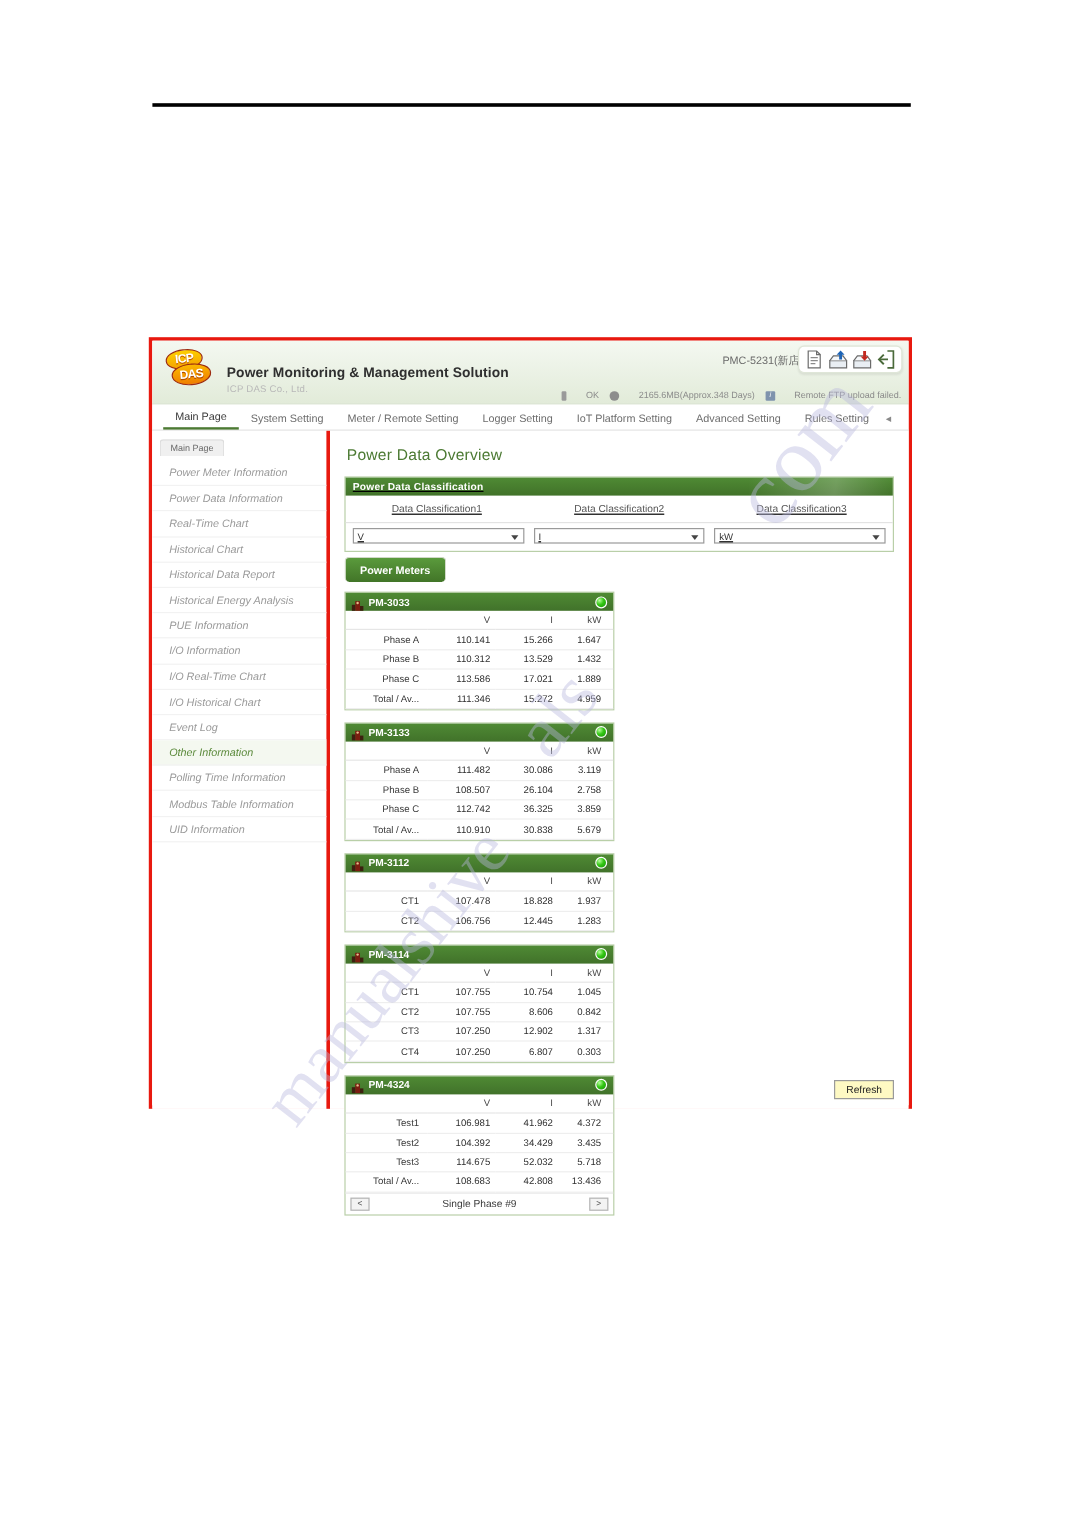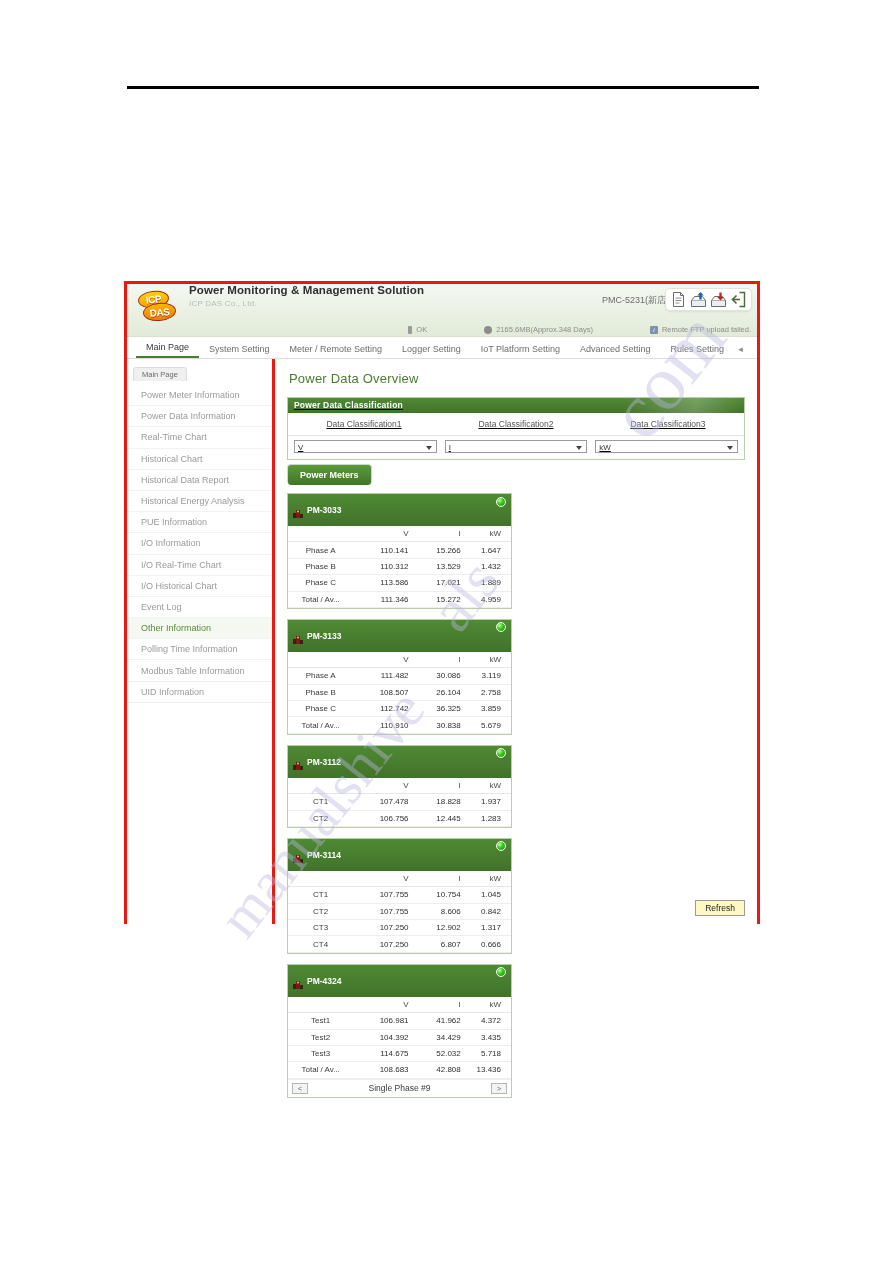--- a/index.html
+++ b/index.html
@@ -47,21 +47,21 @@
     background: linear-gradient(to bottom,#fdd000,#f4a100);
     transform: rotate(-6deg);
     text-shadow: 0 1px 0 #c05a00;
   }
   .logo .blobB {
     left:6px; top:13px; width:33px; height:18px; font-size:10px;
     background: linear-gradient(to bottom,#fbb800,#ef7d00);
     transform: rotate(-5deg);
     text-shadow: 0 1px 0 #b04a00;
   }
-  .brand { position:absolute; left:62px; top:0; }
+  .brand { position:absolute; left:62px; top:21px; }
   .brand-title {
     font-size:11.5px; font-weight:bold; color:#2f2f2f; letter-spacing:.1px;
   }
   .brand-sub { font-size:8px; color:#b9b9b9; margin-top:3px; letter-spacing:.2px; }
 
   .device-name {
     position:absolute; right:88px; top:10px;
     font-size:9px; color:#6b6b6b;
   }
   .icon-cluster {
@@ -70,21 +70,21 @@
     padding:2px 4px; display:flex; gap:3px; align-items:center;
     box-shadow:0 1px 2px rgba(0,0,0,.08);
   }
   .hicon { width:17px; height:17px; position:relative; display:block; }
 
   .statusbar {
     position:absolute; right:6px; bottom:2px;
     display:flex; align-items:center; gap:9px;
     font-size:7.5px; color:#8b8b8b;
   }
-  .st-item { display:flex; align-items:center; gap:4px;margin-left:48px; }
+  .st-item { display:flex; align-items:center; gap:16px; }
   .st-dot-batt { width:4px; height:8px; background:#9a9a9a; border-radius:1px; display:inline-block; }
   .st-dot-disk { width:8px; height:8px; background:#8d8d8d; border-radius:50%; display:inline-block; }
   .st-dot-ftp  { width:8px; height:8px; background:#7f93ad; border-radius:1px; display:inline-block;
                  color:#fff; font-size:6px; text-align:center; line-height:8px; }
 
   
   .navtabs {
     height:22px; background:#ffffff; border-bottom:1px solid #dcdcdc;
     display:flex; align-items:flex-end; padding-left:9px; gap:0;
   }
@@ -104,20 +104,21 @@
   }
   .side-tab {
     margin:2px 0 4px 6px; display:inline-block;
     background:#f0f0f0; border:1px solid #dcdcdc; border-bottom:none;
     border-radius:3px 3px 0 0;
     font-size:7.5px; color:#6a6a6a; padding:2px 8px;
   }
   .side-item {
     font-size:9px; color:#9a9a9a; padding:5.1px 0 5.1px 14px;
     border-bottom:1px solid #f2f2f2;
+    font-style:italic;
   }
   .side-item.active { color:#5c8a3c; background:#f4f8f0; }
 
   
   .content { flex:1; background:#ffffff; padding:10px 12px 0 12px; position:relative; }
   .page-title { font-size:13px; color:#4c7a33; margin:2px 0 11px 2px; letter-spacing:.2px; }
 
   
   .panel { border:1px solid #b9cfa8; background:#ffffff; margin-bottom:4px;text-decoration:underline; }
   .panel-head {
@@ -156,41 +157,41 @@
     border:1px solid #cfd8c6; border-bottom:none;
     margin-bottom:-1px;
   }
 
   
   .meter-grid { display:flex; flex-wrap:wrap; gap:10px; margin-top:9px; }
   .meter {
     width:225px; border:1px solid #b9cfa8; background:#ffffff;
   }
   .meter-head {
-    height:32px;
+    height:15px;
     background: linear-gradient(to bottom,#4f8a34 0%, #41722a 100%);
     display:flex; align-items:center; padding:0 5px;
     position:relative;
   }
   .meter-icon {
     width:10px; height:10px; position:relative; margin-right:4px; flex:none;
   }
   .meter-name { color:#ffffff; font-size:8.5px; font-weight:bold; }
   .meter-led {
     position:absolute; right:5px; top:2.5px;
     width:10px; height:10px; border-radius:50%;
     background: radial-gradient(circle at 32% 30%, #b6ff9b 0%, #33c714 45%, #149105 100%);
     border:1px solid #ffffff;
   }
   table.mtab { width:100%; border-collapse:collapse; }
   table.mtab th, table.mtab td {
     font-size:8px; color:#2f2f2f; padding:3.2px 4px; text-align:right;
   }
   table.mtab th { color:#4a4a4a; font-weight:normal; border-bottom:1px solid #e6e6e6; }
-  table.mtab td.lbl, table.mtab th.lbl { text-align:center; color:#3a3a3a; width:68px; padding-right:7px; }
+  table.mtab td.lbl, table.mtab th.lbl { text-align:right; color:#3a3a3a; width:68px; padding-right:7px; }
   table.mtab tr { border-bottom:1px solid #eeeeee; }
   table.mtab td.v  { width:56px; }
   table.mtab td.i  { width:52px; }
   table.mtab td.kw { width:46px; padding-right:10px; }
   table.mtab th.v  { width:56px; }
   table.mtab th.i  { width:52px; }
   table.mtab th.kw { width:46px; padding-right:10px; }
 
   .pager {
     display:flex; align-items:center; justify-content:space-between;
@@ -516,21 +517,21 @@
             <tr>
               <td class="lbl">CT3</td>
               <td class="v">107.250</td>
               <td class="i">12.902</td>
               <td class="kw">1.317</td>
             </tr>
             <tr>
               <td class="lbl">CT4</td>
               <td class="v">107.250</td>
               <td class="i">6.807</td>
-              <td class="kw">0.666</td>
+              <td class="kw">0.303</td>
             </tr>
           </tbody>
               </table>
         </div>
 
         <div class="meter">
           <div class="meter-head">
             <span class="meter-icon">
               <svg width="10" height="10" viewBox="0 0 10 10">
                 <rect x="3" y="1" width="4" height="8" fill="#7a1d10"></rect>

